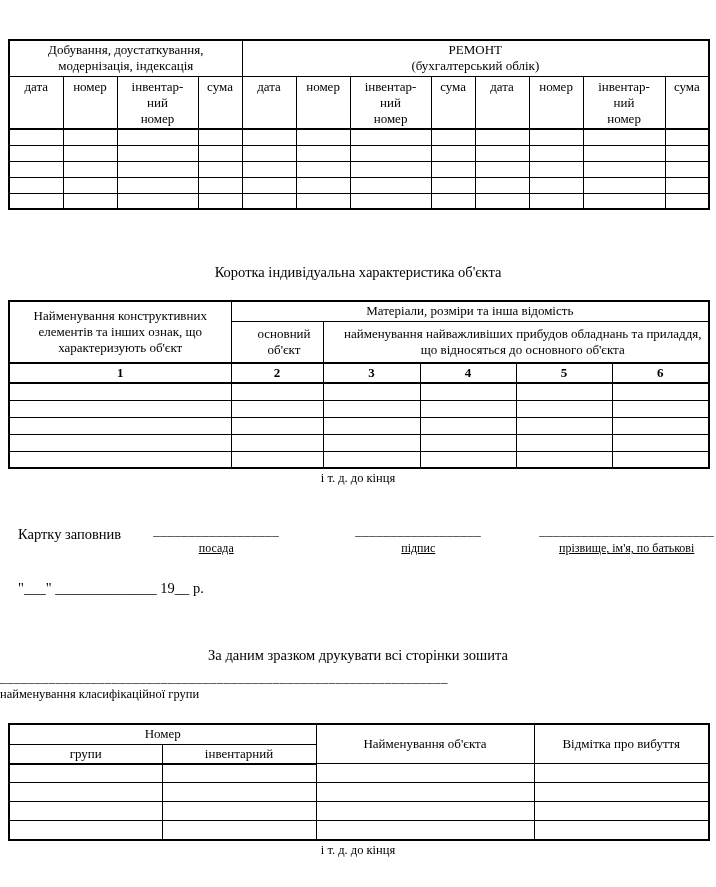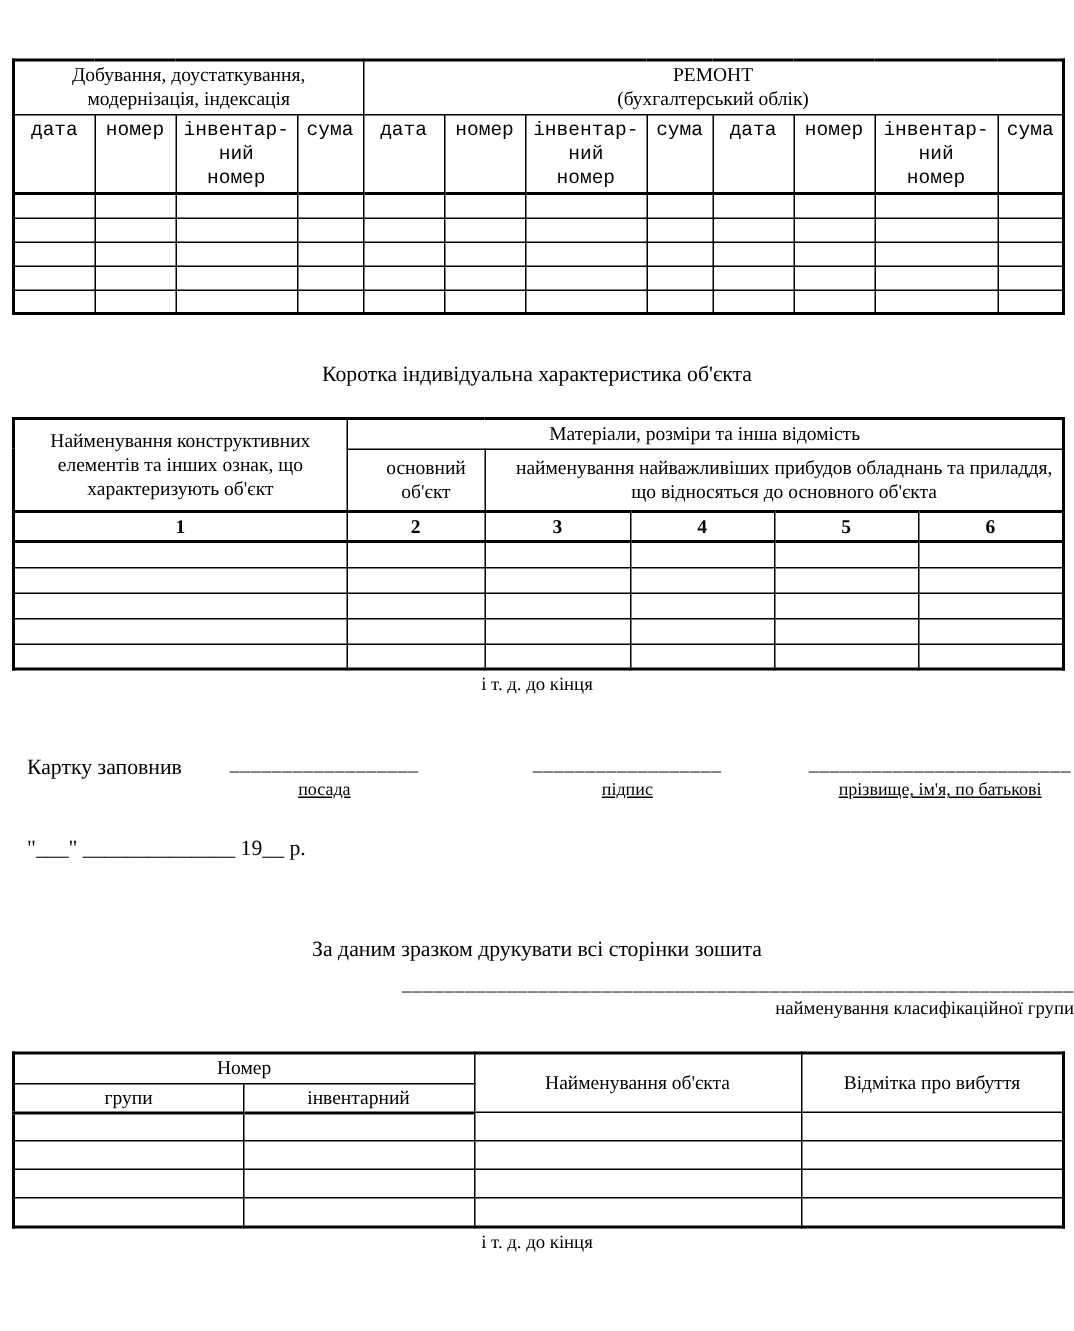--- a/index.html
+++ b/index.html
@@ -35,28 +35,28 @@
     line-height: 1.25;
     padding: 1px 2px;
     overflow: hidden;
   }
   .pre { white-space: pre-line; }
   .thick-under th, .thick-under td { border-bottom: 2px solid #000; }
 
   
   #acq-table { margin-top: 33px; }
   #acq-table thead tr.group-row th { height: 35px; }
-  #acq-table thead tr.cols-row th { height: 52px; vertical-align: top; padding-top: 2px; font-family: Liberation Mono, monospace; }
+  #acq-table thead tr.cols-row th { height: 52px; vertical-align: top; padding-top: 2px; }
   #acq-table tbody tr { height: 16px; }
 
   .center-heading {
     text-align: center;
     font-size: 14.5px;
   }
-  #char-heading { margin-top: 32px; }
+  #char-heading { margin-top: 54px; }
 
   
   #char-table { margin-top: 19px; }
   #char-table .group-row th { height: 19px; }
   #char-table .sub-row th { height: 42px; padding-left: 16px; }
   #char-table .num-row th { height: 18px; font-weight: bold; border-top: 2px solid #000; border-bottom: 2px solid #000; }
   #char-table tbody tr { height: 17px; }
 
   .table-footnote {
     text-align: center;
@@ -80,21 +80,21 @@
   .sig-label { font-size: 12px; margin-top: 5px; text-decoration: underline; }
 
   .date-line {
     padding-left: 18px;
     margin-top: 24px;
     font-size: 14.5px;
   }
 
   #sample-heading { margin-top: 50px; }
 
-  .class-group { text-align: right; margin-top: 8px; }
+  .class-group { text-align: left; margin-top: 8px; }
   .class-line { font-size: 13px; line-height: 12px; letter-spacing: 0.5px; }
   .class-label { font-size: 12.5px; margin-top: 3px; }
 
   
   #reg-table { margin-top: 21px; }
   #reg-table thead tr th { height: 19px; }
   #reg-table thead tr.sub-row th { border-bottom: 2px solid #000; }
   #reg-table tbody tr { height: 19px; }
 </style>
 </head>

